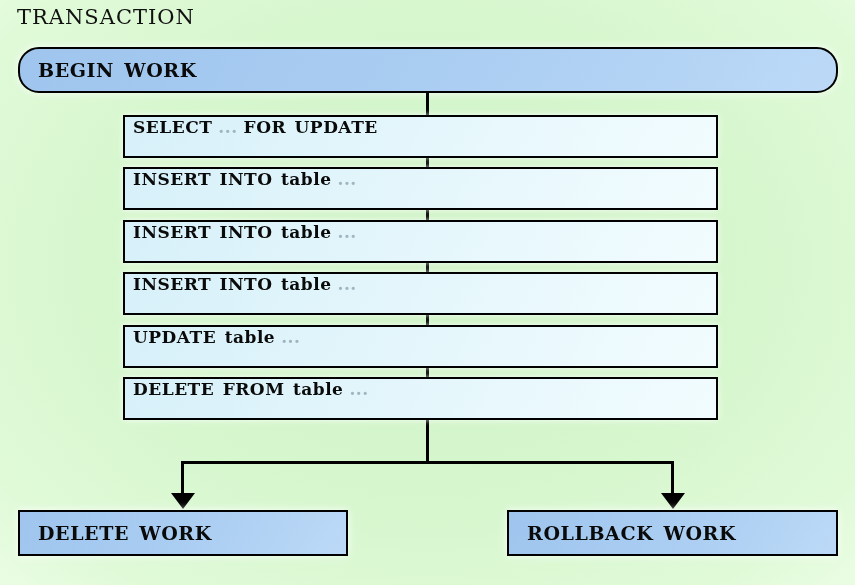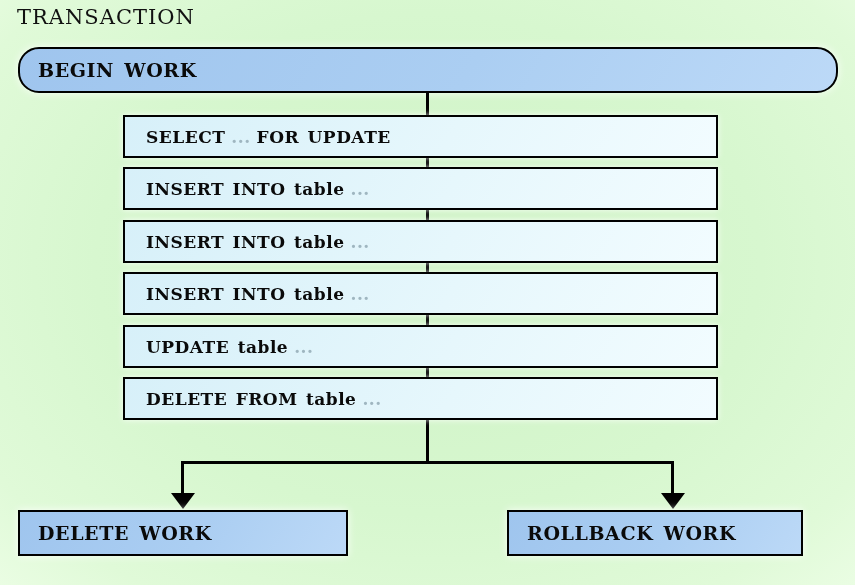--- a/index.html
+++ b/index.html
@@ -20,30 +20,30 @@
     border:2px solid #000;
     background:linear-gradient(120deg,#9fc5ee 0%,#abceF2 55%,#bcd9f7 100%);
     display:flex;align-items:center;
     font-size:19px;font-weight:bold;color:#0a0a0a;
     letter-spacing:0.6px;word-spacing:3px;
     padding-left:18px;
     box-shadow:0 0 8px rgba(255,255,255,0.85);
   }
   .begin-box{left:18px;top:47px;width:820px;height:46px;border-radius:21px;}
   .commit-box{left:18px;top:510px;width:330px;height:46px;}
-  .rollback-box{left:507px;top:510px;width:296px;height:46px;}
+  .rollback-box{left:507px;top:510px;width:331px;height:46px;}
   .row{
     position:absolute;box-sizing:border-box;
     left:123px;width:595px;height:43px;
     border:2px solid #000;
     background:linear-gradient(120deg,#d7f0f9 0%,#e6f7fc 55%,#f2fcff 100%);
-    display:flex;align-items:center;
+    display:flex;align-items:flex-start;
     font-size:17px;font-weight:bold;color:#0a0a0a;
     letter-spacing:0.5px;word-spacing:2px;
-    padding-left:21px;
+    padding-left:8px;
     box-shadow:0 0 6px rgba(255,255,255,0.8);
   }
   .dots{color:#9fb6c0;margin:0 6px;}
   .line{position:absolute;background:#000;}
   .v-main{left:426px;top:91px;width:3px;height:372px;}
   .h-branch{left:181px;top:461px;width:493px;height:3px;}
   .v-left{left:181px;top:461px;width:3px;height:35px;}
   .v-right{left:671px;top:461px;width:3px;height:35px;}
   .arrowhead{
     position:absolute;width:0;height:0;

